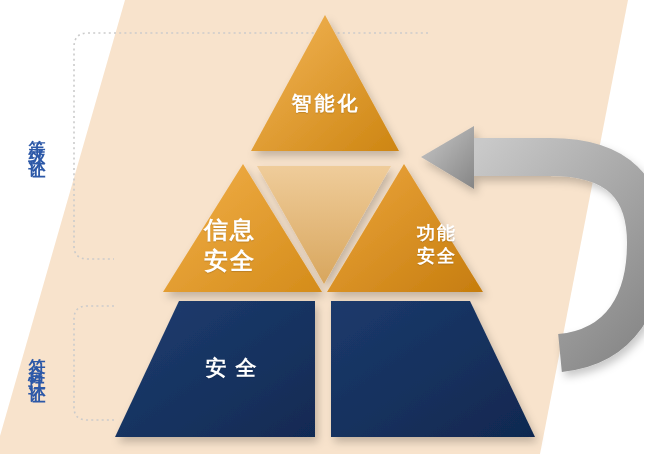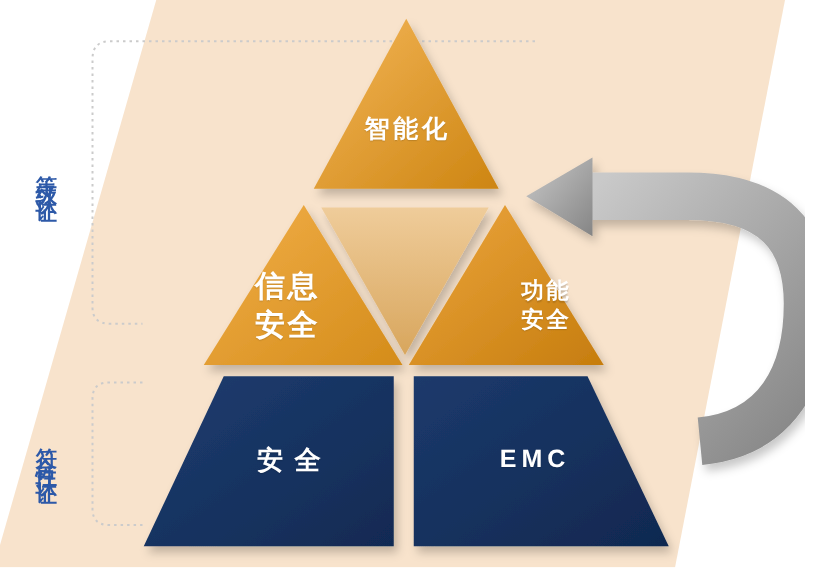--- a/index.html
+++ b/index.html
@@ -98,18 +98,17 @@
     <span class="ln">安全</span>
   </div>
 
 
   <div class="lbl t-midr">
     <span class="ln">功能</span>
     <span class="ln">安全</span>
   </div>
 
   <div class="lbl t-botl">安全</div>
-  <div class="lbl t-botr">EMC</div>
 
   <div class="vlabel v-upper">等级认证</div>
   <div class="vlabel v-lower">符合性认证</div>
 
 </div>
 
 </body></html>

